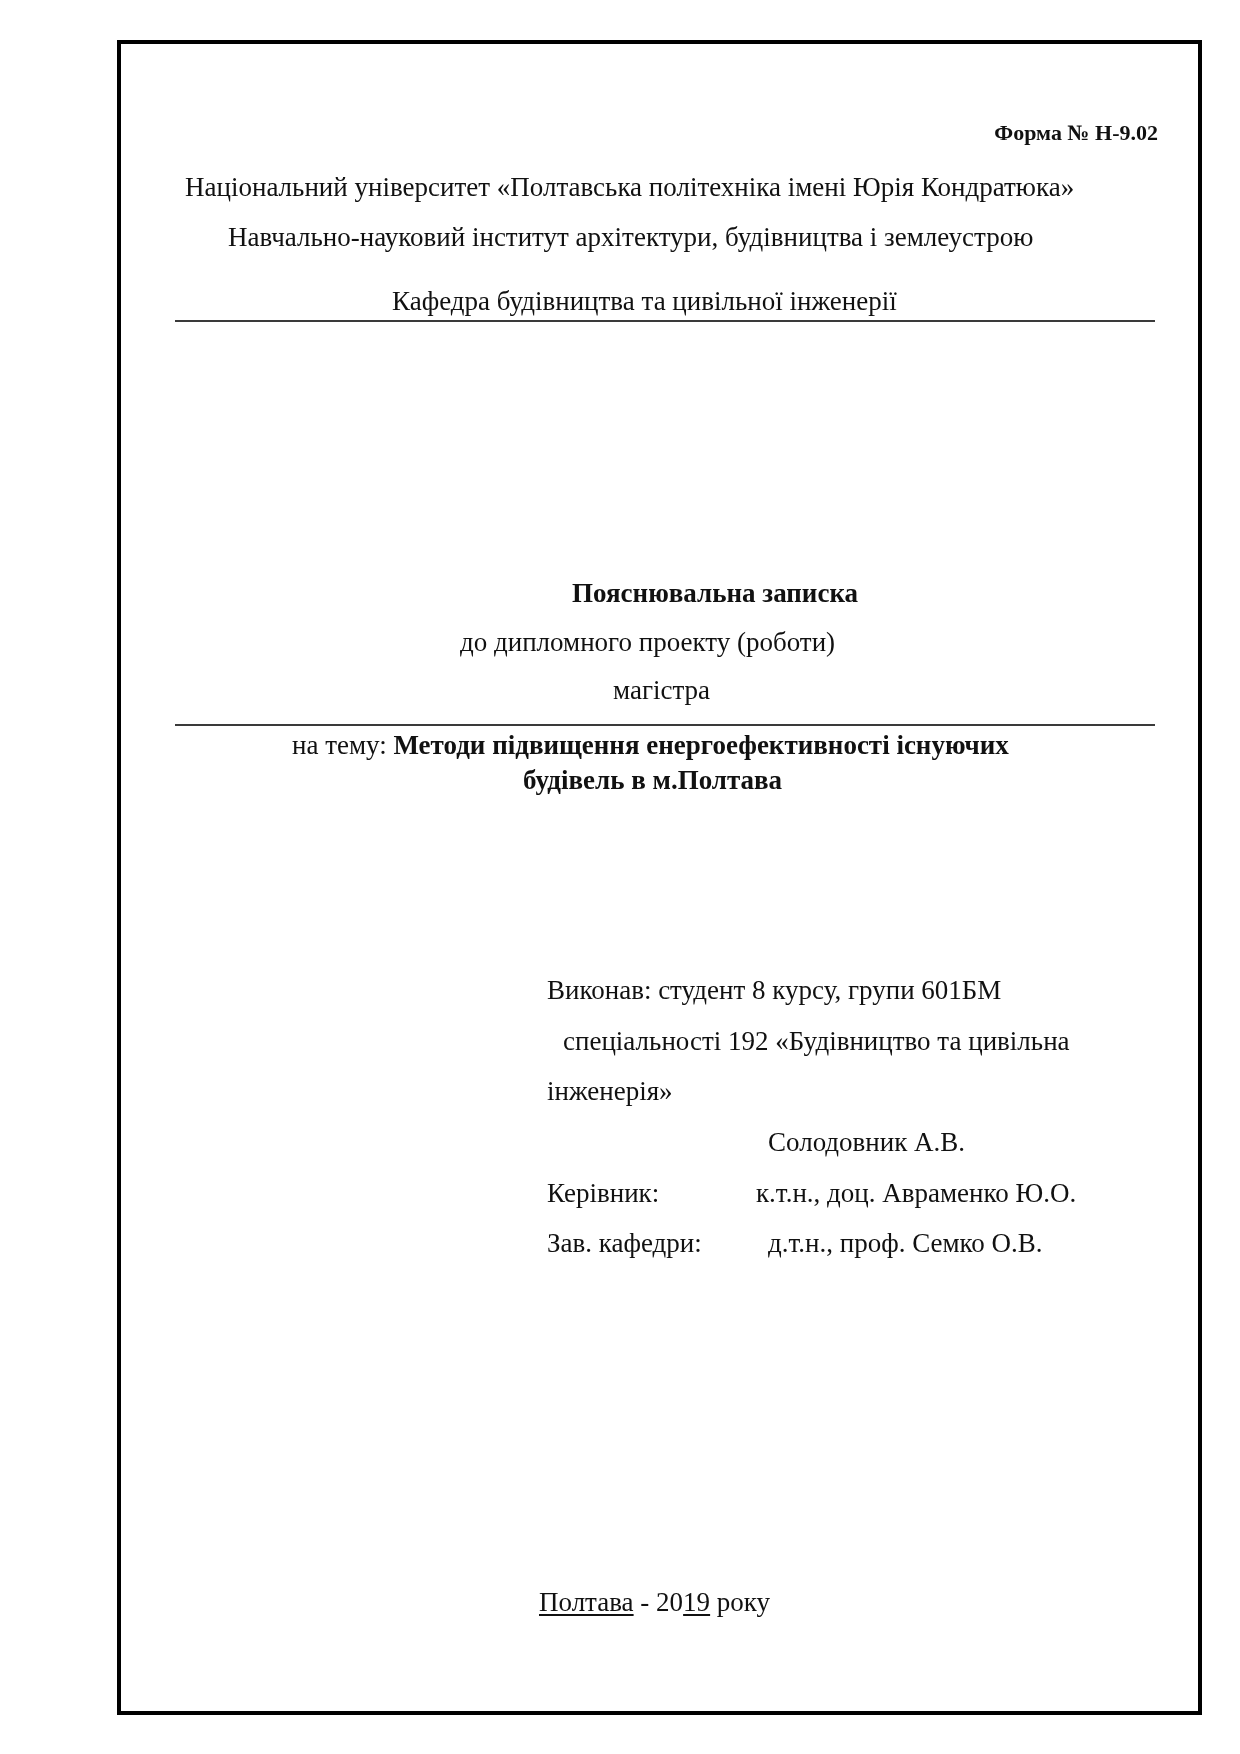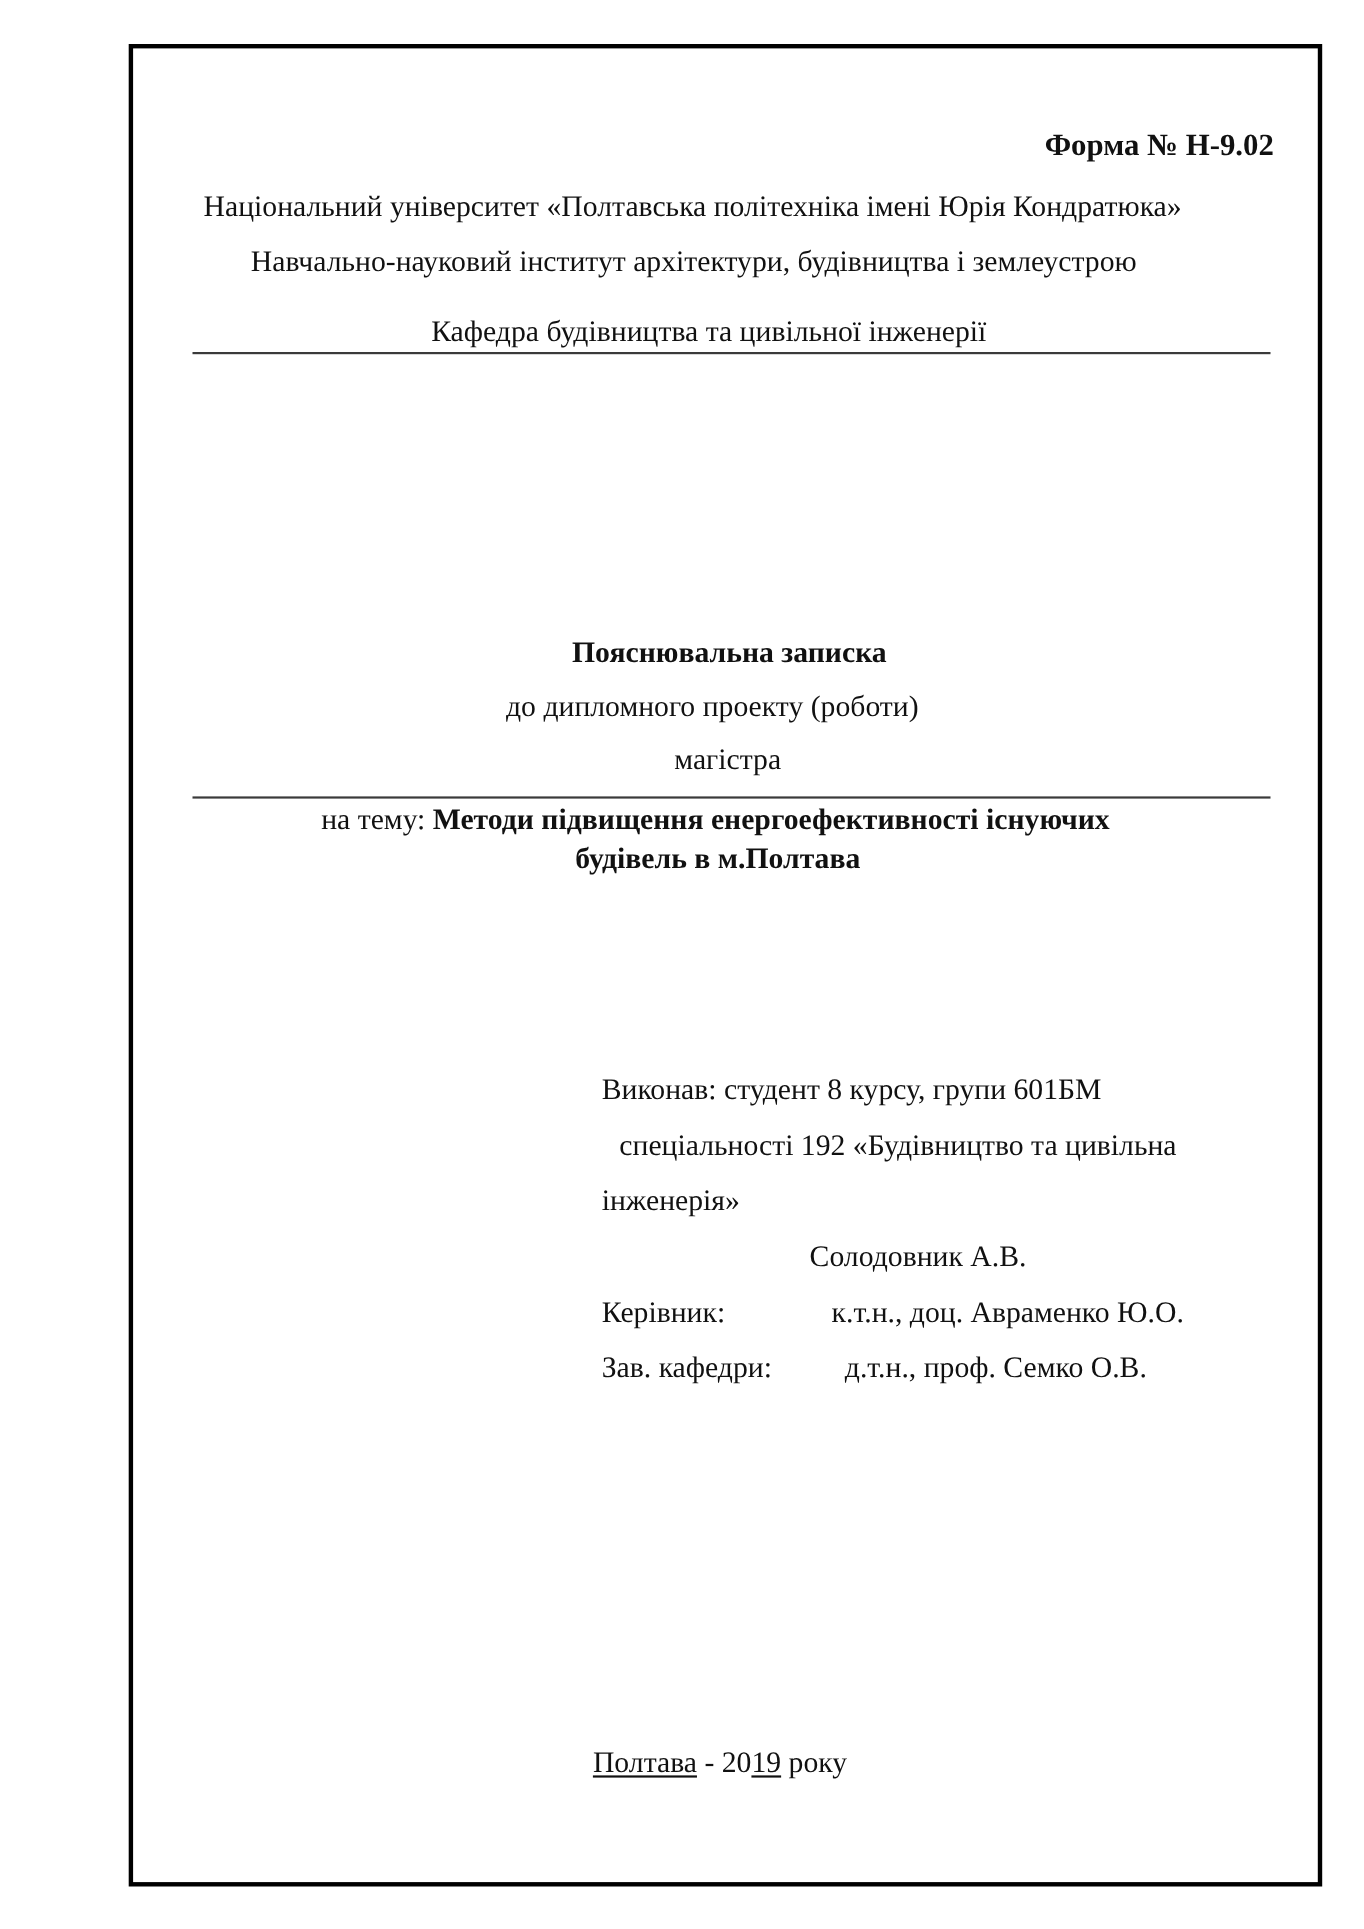--- a/index.html
+++ b/index.html
@@ -31,39 +31,39 @@
     }
     .b { font-weight: bold; }
     .rule {
       position: absolute;
       height: 2px;
       background: #3a3a3a;
     }
     .u { text-decoration: underline; text-underline-offset: 3px; }
 
     
-    #form-no   { right: 82px; top: 118px; font-size: 28px; }
+    #form-no   { right: 82px; top: 118px; font-size: 22px; }
     #uni       { left: 185px; top: 172px; }
     #inst      { left: 228px; top: 222px; }
     #dept      { left: 392px; top: 274px; margin-top: 12px; }
     #rule-1    { left: 175px; top: 320px; width: 980px; }
 
     
-    #doc-title { left: 520px; top: 578px; }
+    #doc-title { left: 572px; top: 578px; }
     #doc-sub   { left: 460px; top: 627px; }
     #degree    { left: 613px; top: 675px; }
     #rule-2    { left: 175px; top: 724px; width: 980px; }
     #topic-l1  { left: 292px; top: 730px; }
     #topic-l2  { left: 523px; top: 765px; }
 
     
     #perf-l1   { left: 547px; top: 975px; }
     #perf-l2   { left: 547px; top: 1026px; margin-left: 16px; }
     #perf-l3   { left: 547px; top: 1076px; font-family: Liberation Serif, serif; }
-    #author    { left: 736px; top: 1127px; }
+    #author    { left: 768px; top: 1127px; }
     #sup-lbl   { left: 547px; top: 1178px; }
     #sup-val   { left: 756px; top: 1178px; }
     #head-lbl  { left: 547px; top: 1228px; }
     #head-val  { left: 768px; top: 1228px; }
 
     
     #footer    { left: 539px; top: 1587px; }
   </style>
 </head>
 <body>

